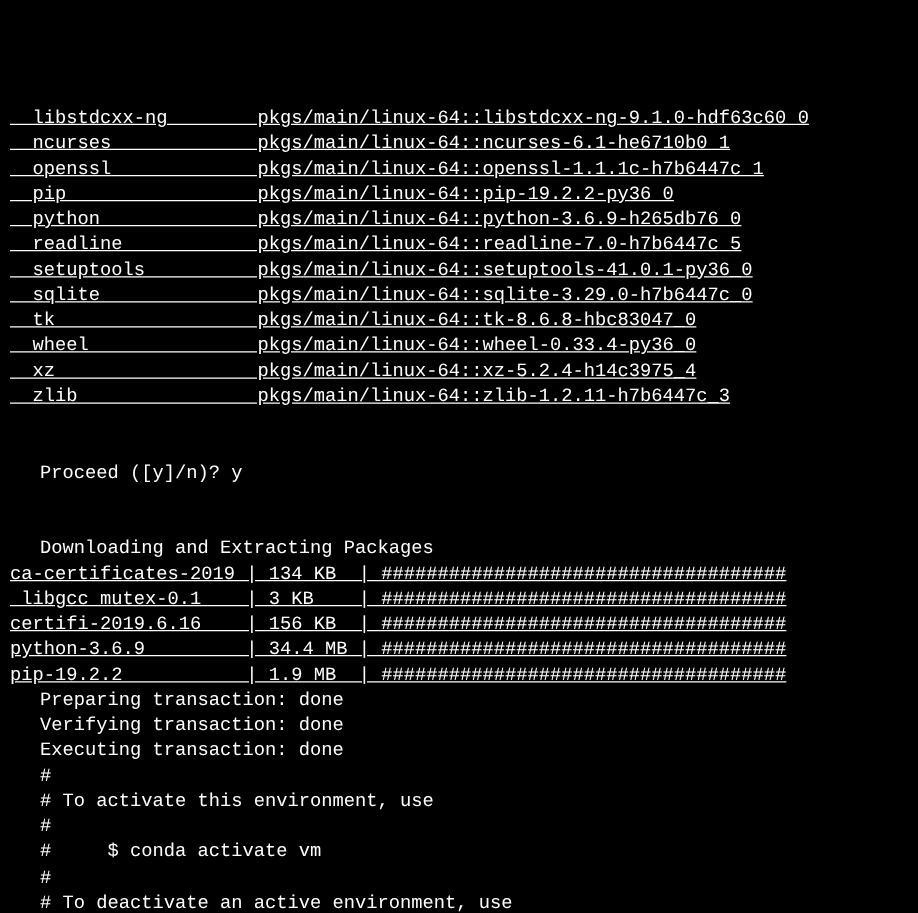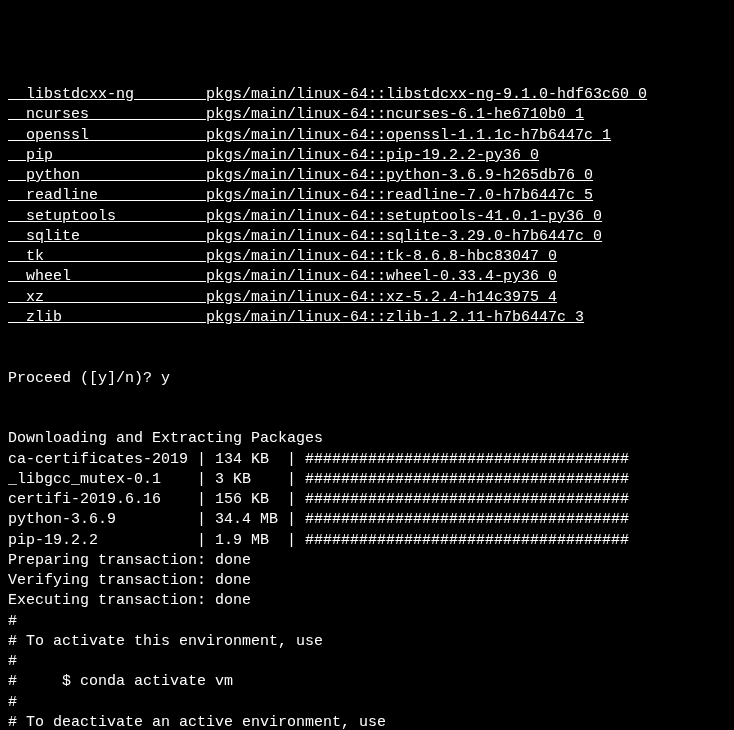--- a/index.html
+++ b/index.html
@@ -14,27 +14,29 @@
       font-size: 15px;
       line-height: 1.35;
       padding: 4px 8px;
       width: 734px;
       height: 730px;
       overflow: hidden;
       white-space: pre;
     }
     .line {
       white-space: pre;
+      margin-left: 24px;
     }
     .pkg-row {
       white-space: pre;
       text-decoration: underline;
     }
     .dl-row {
       white-space: pre;
+      text-decoration: underline;
     }
     .blank {
       height: 1.35em;
     }
   </style>
 </head>
 <body>
 
 
 

